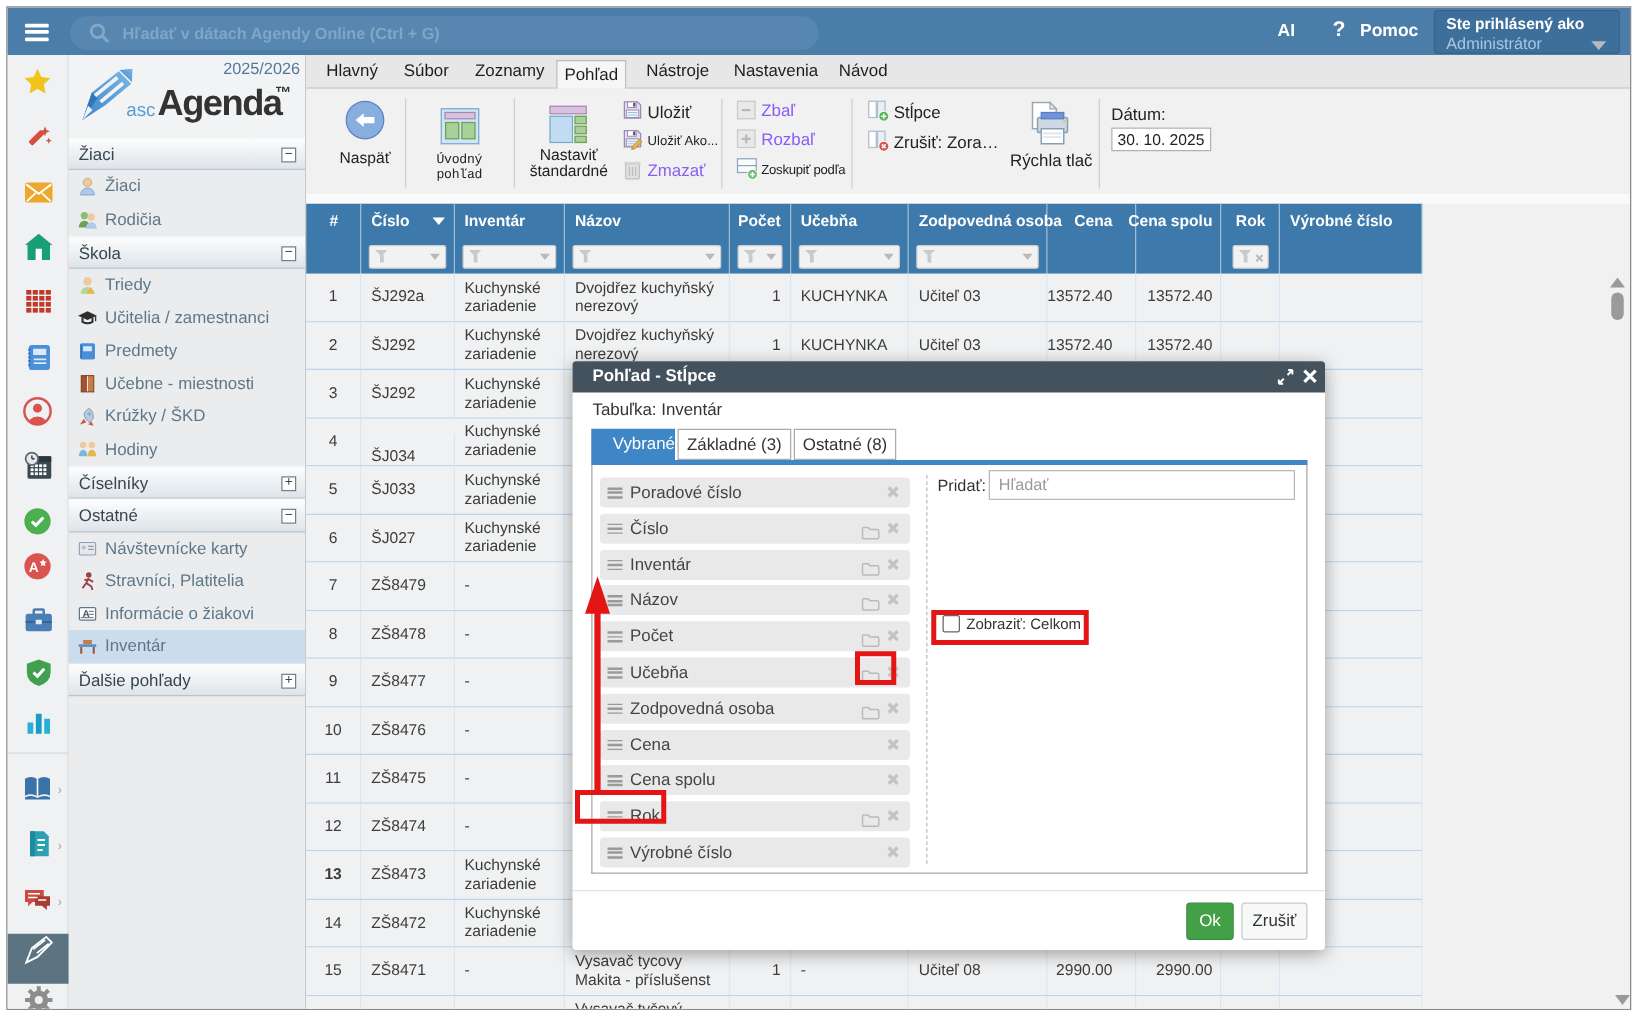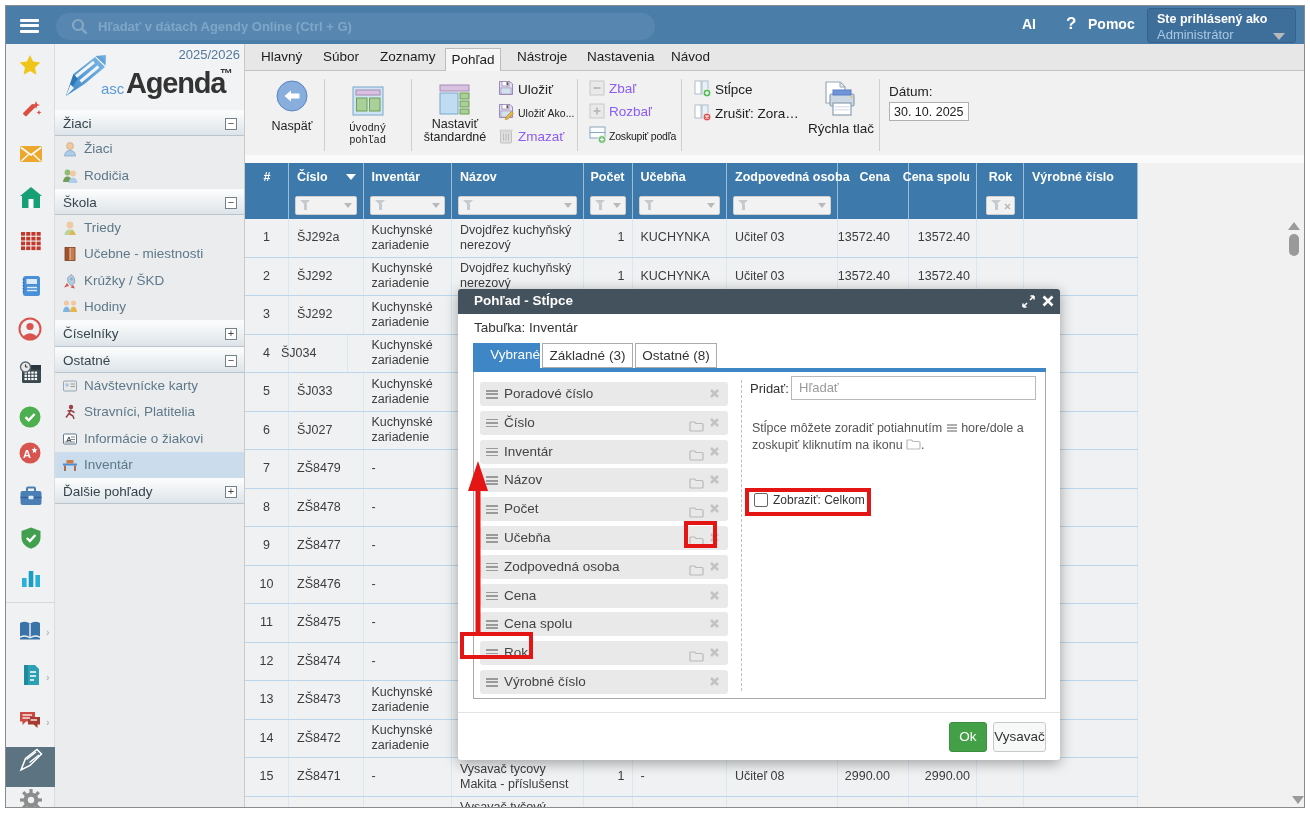--- a/index.html
+++ b/index.html
@@ -300,20 +300,30 @@
           <circle cx="11" cy="5.5" r="2.9" fill="#f0c9a0"></circle>
           <path d="M6.5 15 Q7 9.8 11 9.8 Q15 9.8 15.5 15 Z" fill="#aecbe8"></path>
         </svg>Rodičia</div>
 <div class="nhead">Škola<div class="pm">−</div></div>
 <div class="nitem"><svg width="16" height="16" viewBox="0 0 16 16">
           <circle cx="8" cy="5" r="3.4" fill="#f0c9a0"></circle>
           <path d="M2.5 15 Q3 9.5 8 9.5 Q13 9.5 13.5 15 Z" fill="#b8d49a"></path>
           <path d="M10.5 9.5 L14 15 H7 Z" fill="#e8b44c"></path>
         </svg>Triedy</div>
 <div class="nitem"><svg width="16" height="16" viewBox="0 0 16 16">
+          <polygon points="8,3 15.5,6.5 8,10 0.5,6.5" fill="#2d2d2d"></polygon>
+          <path d="M4 8 V11.5 Q8 13.8 12 11.5 V8" fill="none" stroke="#2d2d2d" stroke-width="1.6"></path>
+          <line x1="14.5" y1="7" x2="14.5" y2="11" stroke="#2d2d2d" stroke-width="1"></line>
+        </svg>Učitelia / zamestnanci</div>
+<div class="nitem"><svg width="16" height="16" viewBox="0 0 16 16">
+          <rect x="2" y="1.5" width="12" height="13" rx="1.5" fill="#4a90d9"></rect>
+          <rect x="4.5" y="4" width="7" height="4" fill="#d9e8f8"></rect>
+          <line x1="3" y1="2.5" x2="3" y2="13.5" stroke="#2d6db3" stroke-width="1"></line>
+        </svg>Predmety</div>
+<div class="nitem"><svg width="16" height="16" viewBox="0 0 16 16">
           <rect x="3" y="1.5" width="4.6" height="13" fill="#a0522d"></rect>
           <rect x="8.4" y="1.5" width="4.6" height="13" fill="#c97b4a"></rect>
           <rect x="3" y="1.5" width="10" height="13" fill="none" stroke="#7a3d1f" stroke-width=".8"></rect>
         </svg>Učebne - miestnosti</div>
 <div class="nitem"><svg width="16" height="16" viewBox="0 0 16 16">
           <path d="M9 1.5 Q13.5 4 12.5 10 L9.5 13 Q4.5 9 5.5 5 Z" fill="#b9cbdb" stroke="#8198ab" stroke-width=".7"></path>
           <circle cx="9.5" cy="6" r="1.5" fill="#7fb3e0"></circle>
           <path d="M5 10 L2 14.5 L7 13 Z" fill="#d9534f"></path>
           <path d="M11 12 L13 15.5 L8.5 14.5 Z" fill="#d9534f"></path>
         </svg>Krúžky / ŠKD</div>
@@ -564,21 +574,21 @@
 <div class="tcell num" style="left:339px;width:48.5px;padding-right:7px;"></div>
 <div class="tcell " style="left:387.5px;width:94.5px;padding-left:8px;"></div>
 <div class="tcell " style="left:482px;width:111px;padding-left:8px;"></div>
 <div class="tcell num" style="left:593px;width:71px;padding-right:18px;"></div>
 <div class="tcell num" style="left:664px;width:68px;padding-right:6px;"></div>
 <div class="tcell " style="left:732px;width:47px;padding-left:8px;"></div>
 <div class="tcell " style="left:779px;width:114px;padding-left:8px;"></div>
 </div>
 <div class="trow">
 <div class="tcell ctr" style="left:0px;width:44px;">4</div>
-<div class="tcell " style="left:28px;width:74.5px;padding-left:8px;">ŠJ034</div>
+<div class="tcell " style="left:44px;width:74.5px;padding-left:8px;margin-top:12px;">ŠJ034</div>
 <div class="tcell " style="left:118.5px;width:88.5px;padding-left:8px;">Kuchynské zariadenie</div>
 <div class="tcell " style="left:207px;width:132px;padding-left:8px;"></div>
 <div class="tcell num" style="left:339px;width:48.5px;padding-right:7px;"></div>
 <div class="tcell " style="left:387.5px;width:94.5px;padding-left:8px;"></div>
 <div class="tcell " style="left:482px;width:111px;padding-left:8px;"></div>
 <div class="tcell num" style="left:593px;width:71px;padding-right:18px;"></div>
 <div class="tcell num" style="left:664px;width:68px;padding-right:6px;"></div>
 <div class="tcell " style="left:732px;width:47px;padding-left:8px;"></div>
 <div class="tcell " style="left:779px;width:114px;padding-left:8px;"></div>
 </div>
@@ -680,21 +690,21 @@
 <div class="tcell " style="left:207px;width:132px;padding-left:8px;"></div>
 <div class="tcell num" style="left:339px;width:48.5px;padding-right:7px;"></div>
 <div class="tcell " style="left:387.5px;width:94.5px;padding-left:8px;"></div>
 <div class="tcell " style="left:482px;width:111px;padding-left:8px;"></div>
 <div class="tcell num" style="left:593px;width:71px;padding-right:18px;"></div>
 <div class="tcell num" style="left:664px;width:68px;padding-right:6px;"></div>
 <div class="tcell " style="left:732px;width:47px;padding-left:8px;"></div>
 <div class="tcell " style="left:779px;width:114px;padding-left:8px;"></div>
 </div>
 <div class="trow">
-<div class="tcell ctr" style="left:0px;width:44px;">13</div>
+<div class="tcell ctr" style="left:0px;width:44px;font-weight:bold;">13</div>
 <div class="tcell " style="left:44px;width:74.5px;padding-left:8px;">ZŠ8473</div>
 <div class="tcell " style="left:118.5px;width:88.5px;padding-left:8px;">Kuchynské zariadenie</div>
 <div class="tcell " style="left:207px;width:132px;padding-left:8px;"></div>
 <div class="tcell num" style="left:339px;width:48.5px;padding-right:7px;"></div>
 <div class="tcell " style="left:387.5px;width:94.5px;padding-left:8px;"></div>
 <div class="tcell " style="left:482px;width:111px;padding-left:8px;"></div>
 <div class="tcell num" style="left:593px;width:71px;padding-right:18px;"></div>
 <div class="tcell num" style="left:664px;width:68px;padding-right:6px;"></div>
 <div class="tcell " style="left:732px;width:47px;padding-left:8px;"></div>
 <div class="tcell " style="left:779px;width:114px;padding-left:8px;"></div>
@@ -854,32 +864,25 @@
 <div class="ditem" style="top:298.00000000000006px;"><div class="dhandle">
             <div></div>
             <div></div>
             <div></div>
           </div>Výrobné číslo<div class="dx"><svg width="11" height="11" viewBox="0 0 11 11">
               <path d="M2 2 L9 9 M9 2 L2 9" stroke="#c3c3c3" stroke-width="2.6"></path>
             </svg></div></div>
 <div id="dsep"></div>
 <div class="abs" style="left:276px;top:9px;font-size:13px;color:#333;">Pridať:</div>
 <div class="abs" style="left:317px;top:4px;width:245px;height:24px;background:#fff;border:1px solid #b9b9b9;font-size:13px;color:#9a9a9a;line-height:22px;padding-left:7px;">Hľadať</div>
-<div class="abs" style="left:278px;top:48px;width:298px;font-size:12.5px;color:#555;line-height:16px;">Stĺpce môžete zoradiť potiahnutím <span style="display:inline-block;vertical-align:-1px;"><svg width="12" height="10" viewBox="0 0 12 10">
-              <line x1="1" y1="2" x2="11" y2="2" stroke="#9a9a9a" stroke-width="1.6"></line>
-              <line x1="1" y1="5" x2="11" y2="5" stroke="#9a9a9a" stroke-width="1.6"></line>
-              <line x1="1" y1="8" x2="11" y2="8" stroke="#9a9a9a" stroke-width="1.6"></line>
-            </svg></span> hore/dole a zoskupiť kliknutím na ikonu <span style="display:inline-block;vertical-align:-1px;"><svg width="15" height="12" viewBox="0 0 15 12">
-              <path d="M1 3 Q1 2 2 2 H5.5 L7 3.5 H13 Q14 3.5 14 4.5 V10 Q14 11 13 11 H2 Q1 11 1 10 Z" fill="none" stroke="#bababa" stroke-width="1.2"></path>
-            </svg></span>.</div>
 <div class="abs" style="left:280px;top:118px;"><span style="display:inline-block;width:14px;height:14px;background:#fff;border:1px solid #666;border-radius:2px;vertical-align:-3px;"></span><span style="font-size:12px;color:#333;margin-left:5px;">Zobraziť: Celkom</span></div>
 </div>
 <div id="dfoot"></div>
 <div class="btn" id="okbtn">Ok</div>
-<div class="btn" id="cancelbtn">Vysavač</div>
+<div class="btn" id="cancelbtn">Zrušiť</div>
 </div>
 
 <div class="redbox" style="left:454px;top:626px;width:73px;height:27px;"></div>
 <div class="redbox" style="left:678px;top:515px;width:33px;height:27px;"></div>
 <div class="redbox" style="left:739px;top:482px;width:126px;height:28px;"></div>
 <svg class="abs" style="left:460px;top:455px;" width="24" height="172" viewBox="0 0 24 172">
   <polygon points="12,0 22,30 2,30" fill="#e31515"></polygon>
   <rect x="9.5" y="29" width="5" height="143" fill="#e31515"></rect>
 </svg>
 </div>

